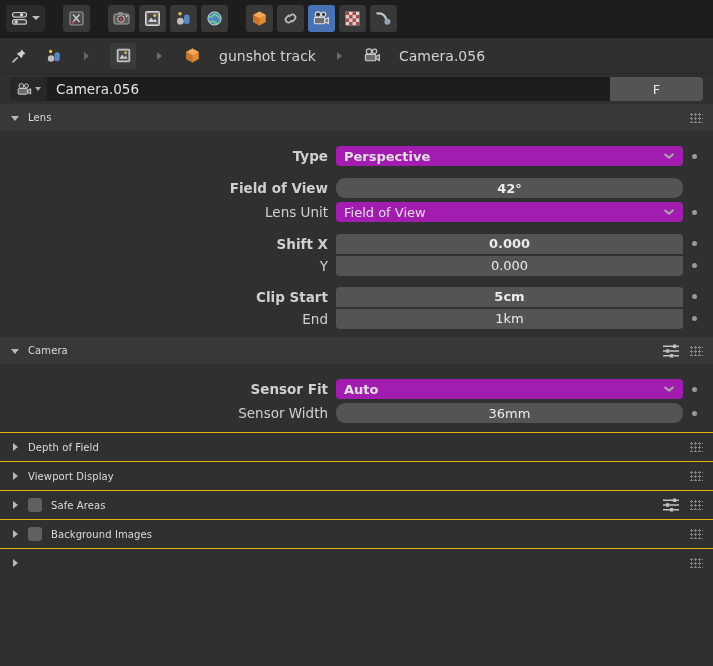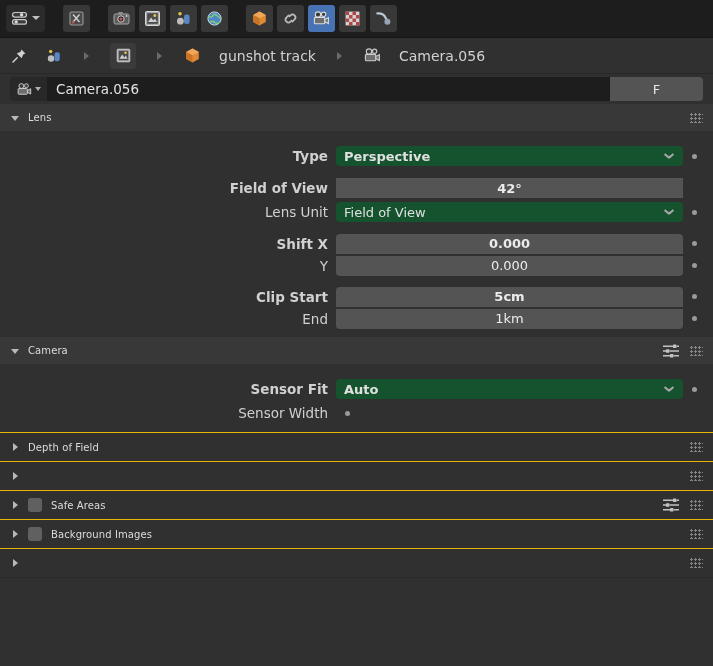--- a/index.html
+++ b/index.html
@@ -134,37 +134,37 @@
   .deco {
     width: 22px; flex: 0 0 22px; display: flex;
     align-items: center; justify-content: center; cursor: pointer;
   }
   .deco i {
     width: 5px; height: 5px; border-radius: 50%;
     background: #9a9a9a; display: block;
   }
 
   .dropdown {
-    width: 100%; height: 20px; background: #14532d;
+    width: 100%; height: 20px; background: #a21caf;
     border-radius: 4px; display: flex; align-items: center;
     padding: 0 8px; color: #e0e0e0; font-size: 13px; cursor: pointer;
   }
   .dd-chev {
     margin-left: auto; width: 10px; height: 10px; position: relative;
   }
   .dd-chev::before, .dd-chev::after {
     content: ""; position: absolute; width: 6px; height: 1.6px;
     background: #a8a8a8; top: 4px;
   }
   .dd-chev::before { left: -1px; transform: rotate(40deg); }
   .dd-chev::after { left: 3px; transform: rotate(-40deg); }
 
   .slider {
     width: 100%; height: 20px; background: #545454;
-    border-radius: 0; display: flex; align-items: center;
+    border-radius: 9px; display: flex; align-items: center;
     justify-content: center; color: #ececec; font-size: 13px;
     cursor: ew-resize;
   }
   .slider.top { border-radius: 4px 4px 0 0; margin-bottom: 0; }
   .slider.bot { border-radius: 0 0 4px 4px; }
   .prow.stacked { height: 21px; margin-bottom: 1px; }
   .prow.stacked2 { height: 21px; margin-bottom: 2px; }
 
   
   .cpanel {
@@ -465,36 +465,40 @@
         <span class="dd-chev"></span>
       </span>
     </span>
     <span class="deco">
         <i></i>
       </span>
   </div>
 
   <div class="prow">
     <span class="plabel">Sensor Width</span>
+    <span class="pfield">
+      <span class="slider">36mm</span>
+    </span>
     <span class="deco">
         <i></i>
       </span>
   </div>
 </div>
 
 <div class="cpanel">
   <span class="tri closed"></span>
   <span class="panel-title">Depth of Field</span>
   <span class="hdr-right">
     <span class="grip"></span>
   </span>
 </div>
 
 <div class="cpanel">
   <span class="tri closed"></span>
+  <span class="panel-title">Viewport Display</span>
   <span class="hdr-right">
     <span class="grip"></span>
   </span>
 </div>
 
 <div class="cpanel">
   <span class="tri closed"></span>
   <span class="chk"></span>
   <span class="panel-title">Safe Areas</span>
   <span class="hdr-right">

